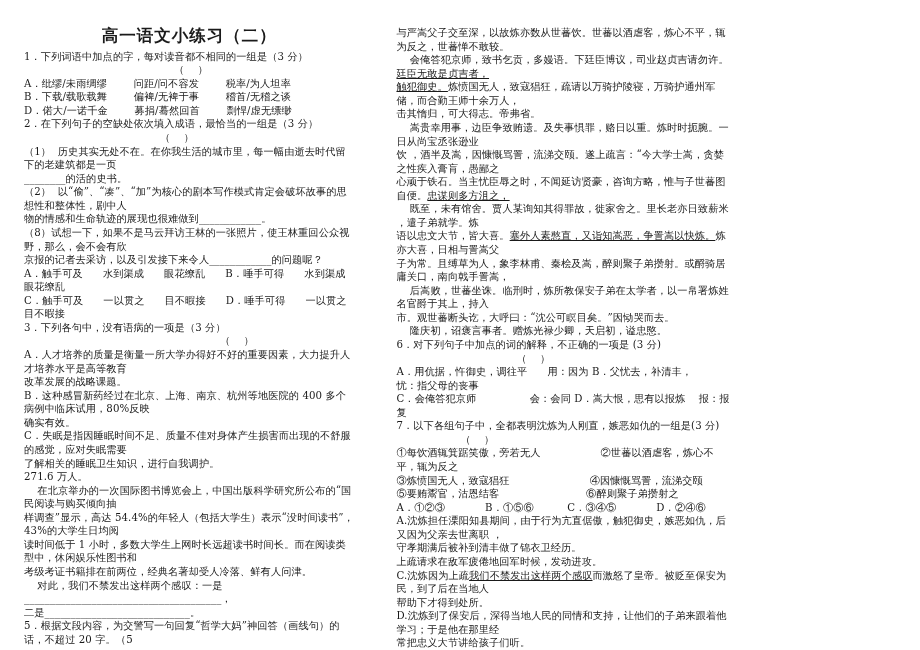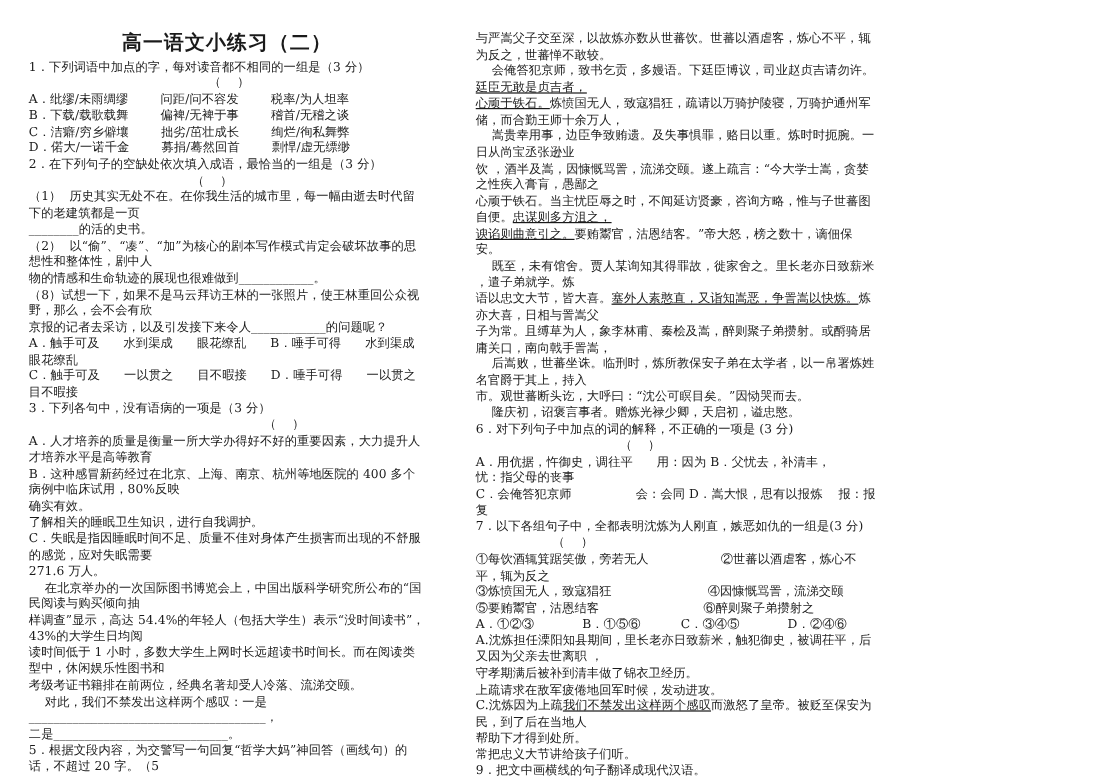--- a/index.html
+++ b/index.html
@@ -61,84 +61,85 @@
 
 <div class="page">
 
   <div class="col col-left">
 
     <h1 class="doc-title">高一语文小练习（二）</h1>
 
     <p class="ln q"><span>1．下列词语中加点的字，每对读音都不相同的一组是（3 分）</span><span style="display:inline-block;width:150px"></span><span>（    ）</span></p>
     <p class="ln">A．纰缪/未雨绸缪        问距/问不容发        税率/为人坦率</p>
     <p class="ln">B．下载/载歌载舞        偏裨/无裨于事        稽首/无稽之谈</p>
-    <p class="ln">C．洁癖/穷乡僻壤        拙劣/茁壮成长        绚烂/徇私舞弊</p>
     <p class="ln">D．偌大/一诺千金        募捐/蓦然回首        剽悍/虚无缥缈</p>
 
     <p class="ln q"><span>2．在下列句子的空缺处依次填入成语，最恰当的一组是（3 分）</span><span style="display:inline-block;width:136px"></span><span>（    ）</span></p>
     <p class="ln">（1）  历史其实无处不在。在你我生活的城市里，每一幅由逝去时代留下的老建筑都是一页</p>
     <p class="ln">________的活的史书。</p>
     <p class="ln">（2）  以“偷”、“凑”、“加”为核心的剧本写作模式肯定会破坏故事的思想性和整体性，剧中人</p>
     <p class="ln">物的情感和生命轨迹的展现也很难做到____________。</p>
     <p class="ln">（8）试想一下，如果不是马云拜访王林的一张照片，使王林重回公众视野，那么，会不会有欣</p>
     <p class="ln">京报的记者去采访，以及引发接下来令人____________的问题呢？</p>
     <p class="ln">A．触手可及      水到渠成      眼花缭乱      B．唾手可得      水到渠成      眼花缭乱</p>
     <p class="ln">C．触手可及      一以贯之      目不暇接      D．唾手可得      一以贯之      目不暇接</p>
 
     <p class="ln q"><span>3．下列各句中，没有语病的一项是（3 分）</span><span style="display:inline-block;width:196px"></span><span>（    ）</span></p>
     <p class="ln">A．人才培养的质量是衡量一所大学办得好不好的重要因素，大力提升人才培养水平是高等教育</p>
+    <p class="ln">改革发展的战略课题。</p>
     <p class="ln">B．这种感冒新药经过在北京、上海、南京、杭州等地医院的 400 多个病例中临床试用，80%反映</p>
     <p class="ln">确实有效。</p>
+    <p class="ln">C．失眠是指因睡眠时间不足、质量不佳对身体产生损害而出现的不舒服的感觉，应对失眠需要</p>
     <p class="ln">了解相关的睡眠卫生知识，进行自我调护。</p>
-    <p class="ln">C．失眠是指因睡眠时间不足、质量不佳对身体产生损害而出现的不舒服的感觉，应对失眠需要</p>
     <p class="ln">271.6 万人。</p>
 
     <p class="ln">    在北京举办的一次国际图书博览会上，中国出版科学研究所公布的“国民阅读与购买倾向抽</p>
     <p class="ln">样调查”显示，高达 54.4%的年轻人（包括大学生）表示“没时间读书”，43%的大学生日均阅</p>
     <p class="ln">读时间低于 1 小时，多数大学生上网时长远超读书时间长。而在阅读类型中，休闲娱乐性图书和</p>
-    <p class="ln">考级考证书籍排在前两位，经典名著却受人冷落、流涕交颐。</p>
+    <p class="ln">考级考证书籍排在前两位，经典名著却受人冷落、鲜有人问津。</p>
     <p class="ln">    对此，我们不禁发出这样两个感叹：一是______________________________________，</p>
     <p class="ln">二是____________________________。</p>
 
     <p class="ln q">5．根据文段内容，为交警写一句回复“哲学大妈”神回答（画线句）的话，不超过 20 字。（5</p>
 
   </div>
 
   <div class="gutter"></div>
 
   <div class="col col-right">
 
     <p class="ln">与严嵩父子交至深，以故炼亦数从世蕃饮。世蕃以酒虐客，炼心不平，辄为反之，世蕃惮不敢较。</p>
     <p class="ln">    会俺答犯京师，致书乞贡，多嫚语。下廷臣博议，司业赵贞吉请勿许。<span class="u">廷臣无敢是贞吉者，</span></p>
-    <p class="ln"><span class="u">心顽于铁石。</span>炼愤国无人，致寇猖狂，疏请以万骑护陵寝，万骑护通州军储，而合勤王师十余万人，</p>
+    <p class="ln"><span class="u">触犯御史。</span>炼愤国无人，致寇猖狂，疏请以万骑护陵寝，万骑护通州军储，而合勤王师十余万人，</p>
+    <p class="ln">击其惰归，可大得志。帝弗省。</p>
     <p class="ln">    嵩贵幸用事，边臣争致贿遗。及失事惧罪，赂日以重。炼时时扼腕。一日从尚宝丞张逊业</p>
     <p class="ln">饮 ，酒半及嵩，因慷慨骂詈，流涕交颐。遂上疏言：“今大学士嵩，贪婪之性疾入膏肓，愚鄙之</p>
     <p class="ln">心顽于铁石。当主忧臣辱之时，不闻延访贤豪，咨询方略，惟与子世蕃图自便。<span class="u">忠谋则多方沮之，</span></p>
-    <p class="ln"><span class="u">谀谄则曲意引之。</span>要贿鬻官，沽恩结客。”帝大怒，榜之数十，谪佃保安。</p>
     <p class="ln">    既至，未有馆舍。贾人某询知其得罪故，徙家舍之。里长老亦日致薪米 ，遣子弟就学。炼</p>
     <p class="ln">语以忠文大节，皆大喜。<span class="u">塞外人素憨直，又诣知嵩恶，争詈嵩以快炼。</span>炼亦大喜，日相与詈嵩父</p>
     <p class="ln">子为常。且缚草为人，象李林甫、秦桧及嵩，醉则聚子弟攒射。或酹骑居庸关口，南向戟手詈嵩，</p>
     <p class="ln">    后嵩败，世蕃坐诛。临刑时，炼所教保安子弟在太学者，以一帛署炼姓名官爵于其上，持入</p>
     <p class="ln">市。观世蕃断头讫，大呼曰：“沈公可瞑目矣。”因恸哭而去。</p>
     <p class="ln">    隆庆初，诏褒言事者。赠炼光禄少卿，天启初，谥忠愍。</p>
 
     <p class="ln q"><span>6．对下列句子中加点的词的解释，不正确的一项是 (3 分)</span><span style="display:inline-block;width:120px"></span><span>（    ）</span></p>
     <p class="ln">A．用伉据，忤御史，调往平      用：因为 B．父忧去，补清丰，        忧：指父母的丧事</p>
     <p class="ln">C．会俺答犯京师                会：会同 D．嵩大恨，思有以报炼    报：报复</p>
 
     <p class="ln q"><span>7．以下各组句子中，全都表明沈炼为人刚直，嫉恶如仇的一组是(3 分)</span><span style="display:inline-block;width:64px"></span><span>（    ）</span></p>
     <p class="ln">①每饮酒辄箕踞笑傲，旁若无人                  ②世蕃以酒虐客，炼心不平，辄为反之</p>
     <p class="ln">③炼愤国无人，致寇猖狂                        ④因慷慨骂詈，流涕交颐</p>
     <p class="ln">⑤要贿鬻官，沽恩结客                          ⑥醉则聚子弟攒射之</p>
     <p class="ln">A．①②③            B．①⑤⑥          C．③④⑤            D．②④⑥</p>
 
-    <p class="ln">A.沈炼担任溧阳知县期间，里长老亦日致薪米，触犯御史，被调茌平，后又因为父亲去世离职 ，</p>
+    <p class="ln">A.沈炼担任溧阳知县期间，由于行为亢直倨傲，触犯御史，嫉恶如仇，后又因为父亲去世离职 ，</p>
     <p class="ln">守孝期满后被补到清丰做了锦衣卫经历。</p>
     <p class="ln">上疏请求在敌军疲倦地回军时候，发动进攻。</p>
     <p class="ln">C.沈炼因为上疏<span class="u">我们不禁发出这样两个感叹</span>而激怒了皇帝。被贬至保安为民，到了后在当地人</p>
     <p class="ln">帮助下才得到处所。</p>
+    <p class="ln">D.沈炼到了保安后，深得当地人民的同情和支持，让他们的子弟来跟着他学习；于是他在那里经</p>
     <p class="ln">常把忠义大节讲给孩子们听。</p>
 
     <p class="ln q">9．把文中画横线的句子翻译成现代汉语。</p>
 
   </div>
 
 </div>
 
 </body></html>

